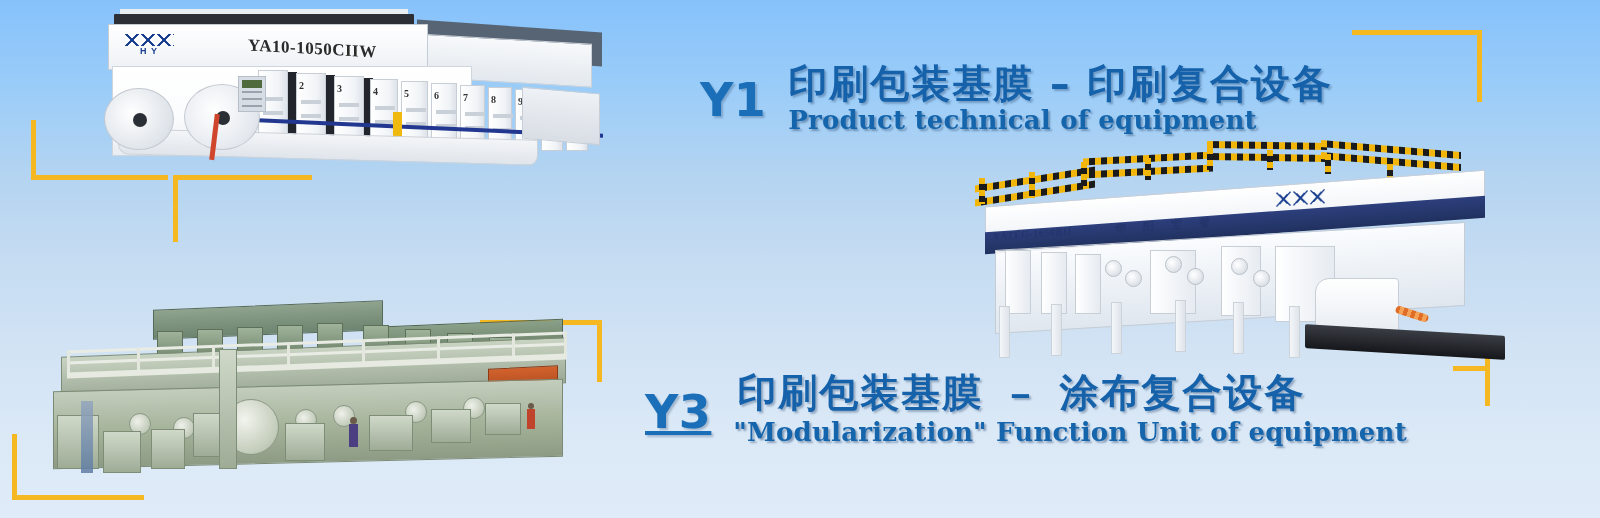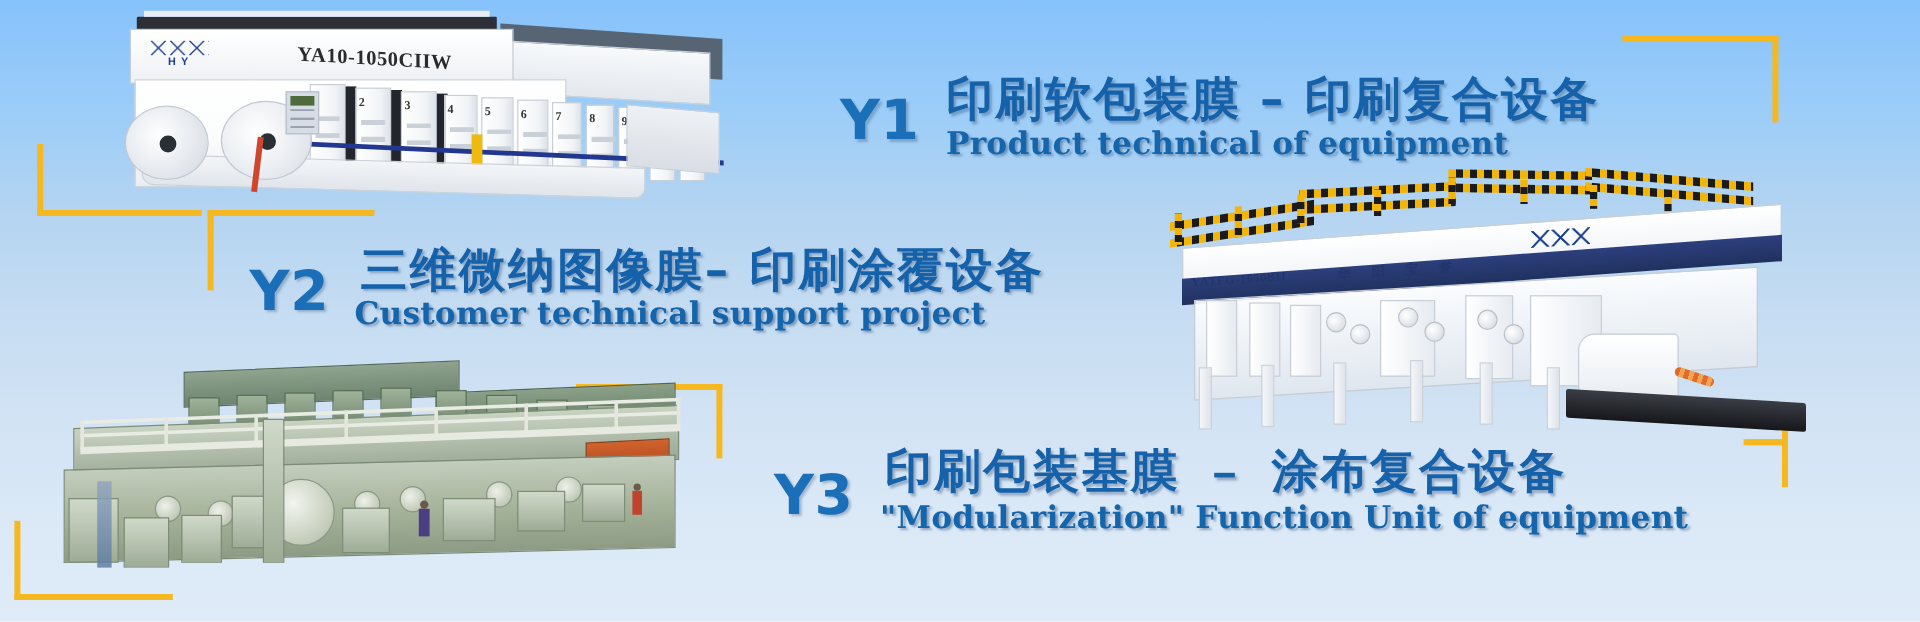--- a/index.html
+++ b/index.html
@@ -57,21 +57,21 @@
   #row1 .ytag { font-size:46px; margin-right:22px; margin-top:14px; }
   #row1 .cn { font-size:39px; }
   #row1 .en { font-size:26px; margin-top:1px; }
 
   #row2 { left:208px; top:205px; }
   #row2 .ytag { font-size:46px; margin-right:26px; margin-top:14px; }
   #row2 .cn { font-size:39px; }
   #row2 .en { font-size:26px; margin-top:1px; margin-left:-5px; }
 
   #row3 { left:645px; top:375px; }
-  #row3 .ytag { font-size:46px; margin-right:26px; margin-top:14px; }
+  #row3 .ytag { font-size:46px; margin-right:26px; margin-top:14px;text-decoration:underline; }
   #row3 .cn { font-size:39px;font-family:Liberation Mono, monospace; }
   #row3 .en { font-size:26px; margin-top:1px; margin-left:-4px; }
 
   
   #m1 { position:absolute; left:62px; top:8px; width:535px; height:165px; }
   #m1 .top-rail {
     position:absolute; left:52px; top:6px; width:300px; height:12px;
     background:#2c2f36; border-radius:1px;
   }
   #m1 .top-rail:after{
@@ -550,32 +550,25 @@
       </div>
     <div class="worker2">
         <s></s>
         <u></u>
       </div>
   </div>
 
   <div class="row" id="row1">
     <div class="ytag">Y1</div>
     <div class="txtblock">
-      <div class="cn">印刷软包装膜 – 印刷复合设备</div>
+      <div class="cn">印刷包装基膜 – 印刷复合设备</div>
       <div class="en">Product technical of equipment</div>
     </div>
   </div>
 
-  <div class="row" id="row2">
-    <div class="ytag">Y2</div>
-    <div class="txtblock">
-      <div class="cn">三维微纳图像膜– 印刷涂覆设备</div>
-      <div class="en">Customer technical support project</div>
-    </div>
-  </div>
 
   <div class="row" id="row3">
     <div class="ytag">Y3</div>
     <div class="txtblock">
       <div class="cn">印刷包装基膜 – 涂布复合设备</div>
       <div class="en">"Modularization" Function Unit of equipment</div>
     </div>
   </div>
 
 </div>

